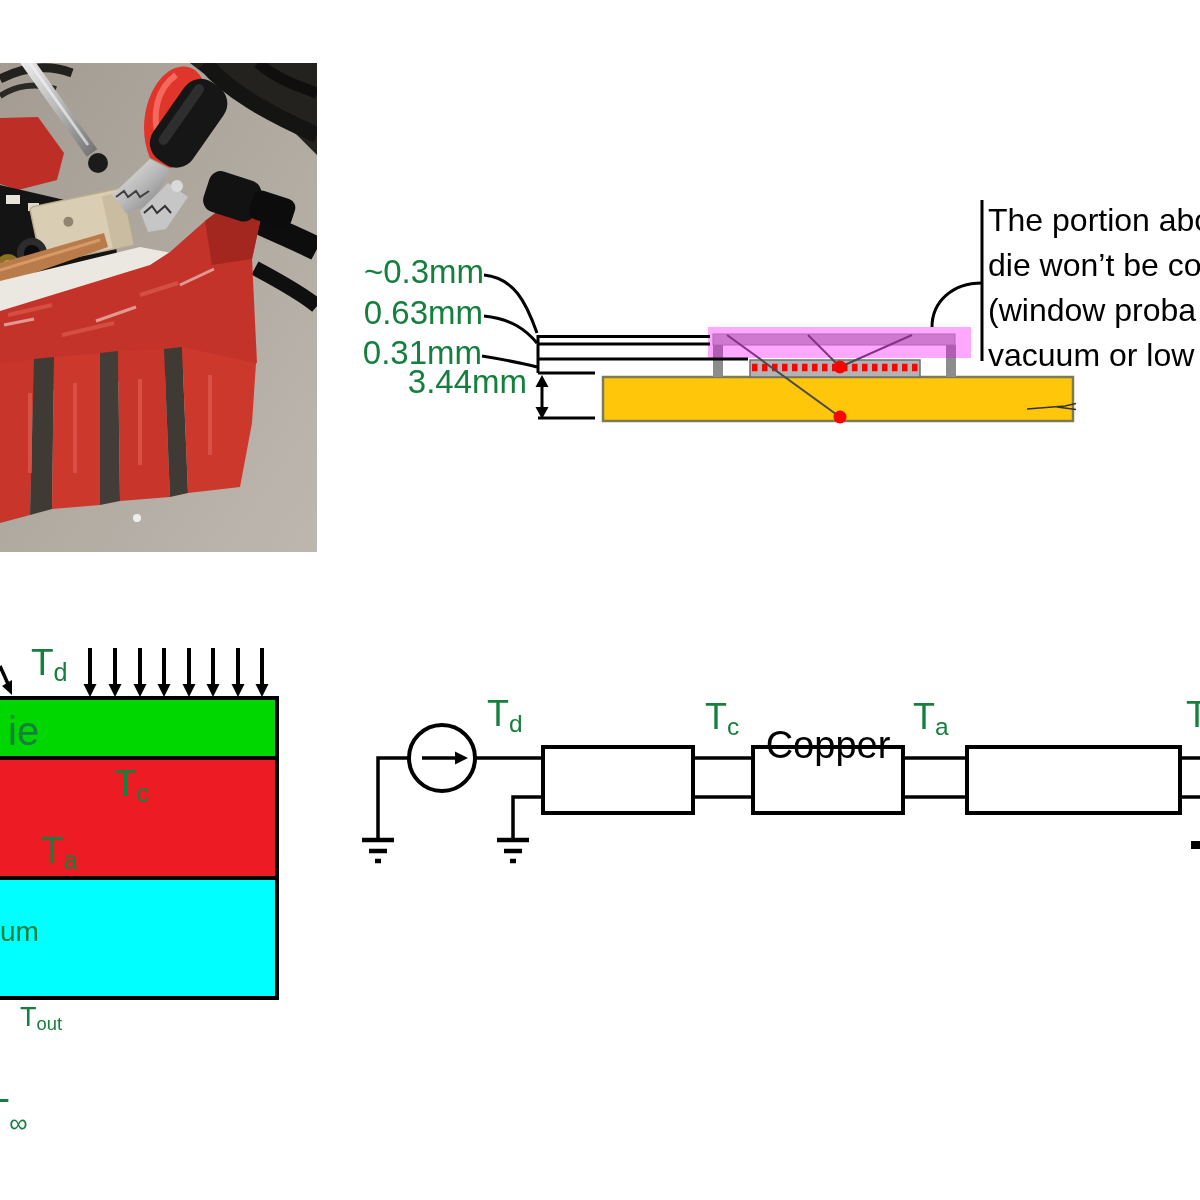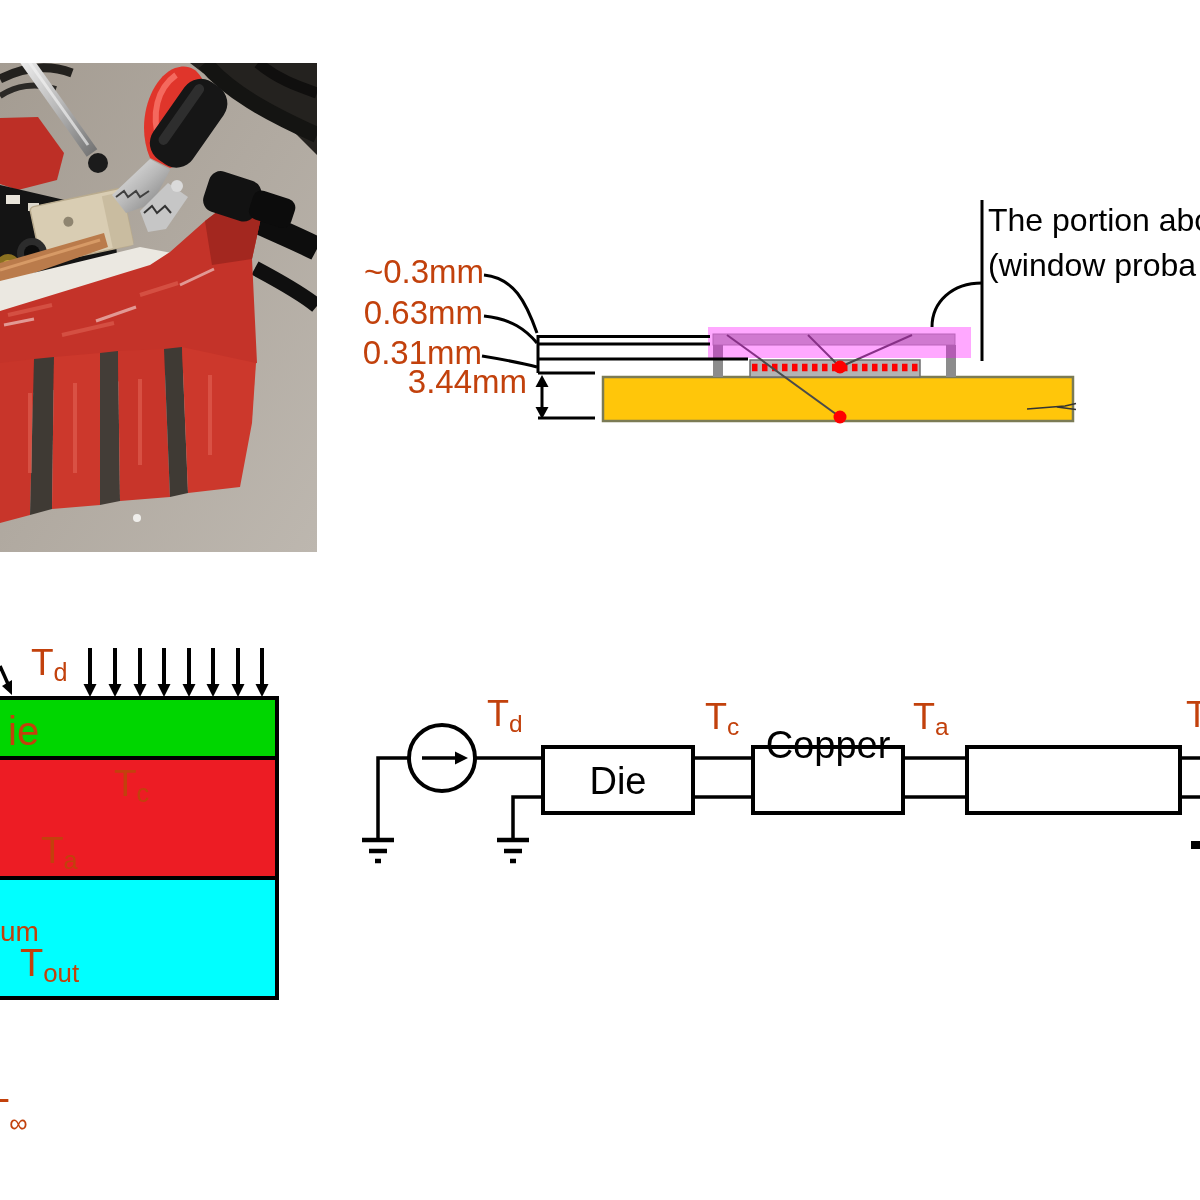--- a/index.html
+++ b/index.html
@@ -1,19 +1,19 @@
 <!DOCTYPE html>
 <html><head>
 <meta charset="utf-8">
 <style>
   html,body{margin:0;padding:0;background:#fff;}
   #canvas{position:relative;width:1200px;height:1200px;background:#fff;overflow:hidden;
           font-family:"Liberation Sans",sans-serif;color:#000;}
   .abs{position:absolute;}
-  .txt{position:absolute;white-space:nowrap;line-height:1;color:#c2410c;text-align:center;}
+  .txt{position:absolute;white-space:nowrap;line-height:1;color:#15803d;text-align:center;}
   .dim{font-size:33px;}
   .tlabel{font-size:36px;}
   .sub{font-size:0.68em;vertical-align:-0.24em;}
   #note{position:absolute;left:988px;top:198px;width:212px;height:182px;overflow:hidden;}
   #note .nline{white-space:nowrap;font-size:32px;line-height:45px;}
   .boxlabel{position:absolute;display:flex;align-items:center;justify-content:center;
             font-size:38px;}
   svg{display:block;}
 </style>
 </head>
@@ -166,21 +166,23 @@
     </g>
   </svg>
 
   <div class="txt dim" style="right:716px;top:255px">~0.3mm</div>
   <div class="txt dim" style="right:717px;top:296px">0.63mm</div>
   <div class="txt dim" style="right:718px;top:336px">0.31mm</div>
   <div class="txt dim" style="right:673px;top:365px">3.44mm</div>
 
   <div id="note">
     <div class="nline">The portion abo</div>
+    <div class="nline">die won’t be co</div>
     <div class="nline">(window proba</div>
+    <div class="nline">vacuum or low</div>
   </div>
 
   <svg class="abs" style="left:0;top:640px" width="300" height="380" viewBox="0 0 300 380">
     <rect x="-8" y="58" width="285" height="60" stroke="#000" stroke-width="4" fill="#00d600"></rect>
     <rect x="-8" y="118" width="285" height="120" stroke="#000" stroke-width="4" fill="#ed1c24"></rect>
     <rect x="-8" y="238" width="285" height="120" stroke="#000" stroke-width="4" fill="#00ffff"></rect>
     <g stroke="#000" stroke-width="4">
       <line x1="90" y1="8" x2="90" y2="44"></line>
         <line x1="115" y1="8" x2="115" y2="44"></line>
       <line x1="140" y1="8" x2="140" y2="44"></line>
@@ -210,21 +212,21 @@
     <span>T</span><span class="sub">d</span>
   </div>
   <div class="txt" style="left:8px;top:711px;font-size:40px">ie</div>
   <div class="txt tlabel" style="left:114px;top:765px;font-size:37px">
     <span>T</span><span class="sub">c</span>
   </div>
   <div class="txt tlabel" style="left:41px;top:832px;font-size:37px">
     <span>T</span><span class="sub">a</span>
   </div>
   <div class="txt" style="left:0;top:918px;font-size:28px">um</div>
-  <div class="txt tlabel" style="left:20px;top:944px;font-size:38px">
+  <div class="txt tlabel" style="left:20px;top:1004px;font-size:27px">
     <span>T</span><span class="sub">out</span>
   </div>
   <div class="txt tlabel" style="left:-14px;top:1094px;font-size:38px">
     <span>T</span><span class="sub">∞</span>
   </div>
 
   <svg class="abs" style="left:360px;top:690px" width="840" height="180" viewBox="0 0 840 180">
     <g stroke="#000" stroke-width="3.5" fill="none">
       <path d="M49,68 H18 V150"></path>
       <line x1="115" y1="68" x2="183" y2="68"></line>
@@ -248,21 +250,20 @@
     </g>
     <circle cx="82" cy="68" r="33" fill="#fff" stroke="#000" stroke-width="4"></circle>
     <line x1="62" y1="68" x2="95" y2="68" stroke="#000" stroke-width="3.5"></line>
     <polygon points="95,61.5 95,74.5 108,68"></polygon>
     <rect x="183" y="57" width="150" height="66" fill="#fff" stroke="#000" stroke-width="4"></rect>
     <rect x="393" y="57" width="150" height="66" fill="#fff" stroke="#000" stroke-width="4"></rect>
     <rect x="607" y="57" width="213" height="66" fill="#fff" stroke="#000" stroke-width="4"></rect>
     <rect x="831" y="151" width="9" height="8"></rect>
   </svg>
 
-  <div class="boxlabel" style="left:543px;top:749px;width:150px;height:64px">Die</div>
   <div class="boxlabel" style="left:753px;top:713px;width:150px;height:64px">Copper</div>
 
   <div class="txt tlabel" style="left:487px;top:696px">
     <span>T</span><span class="sub">d</span>
   </div>
   <div class="txt tlabel" style="left:705px;top:699px">
     <span>T</span><span class="sub">c</span>
   </div>
   <div class="txt tlabel" style="left:913px;top:699px">
     <span>T</span><span class="sub">a</span>

